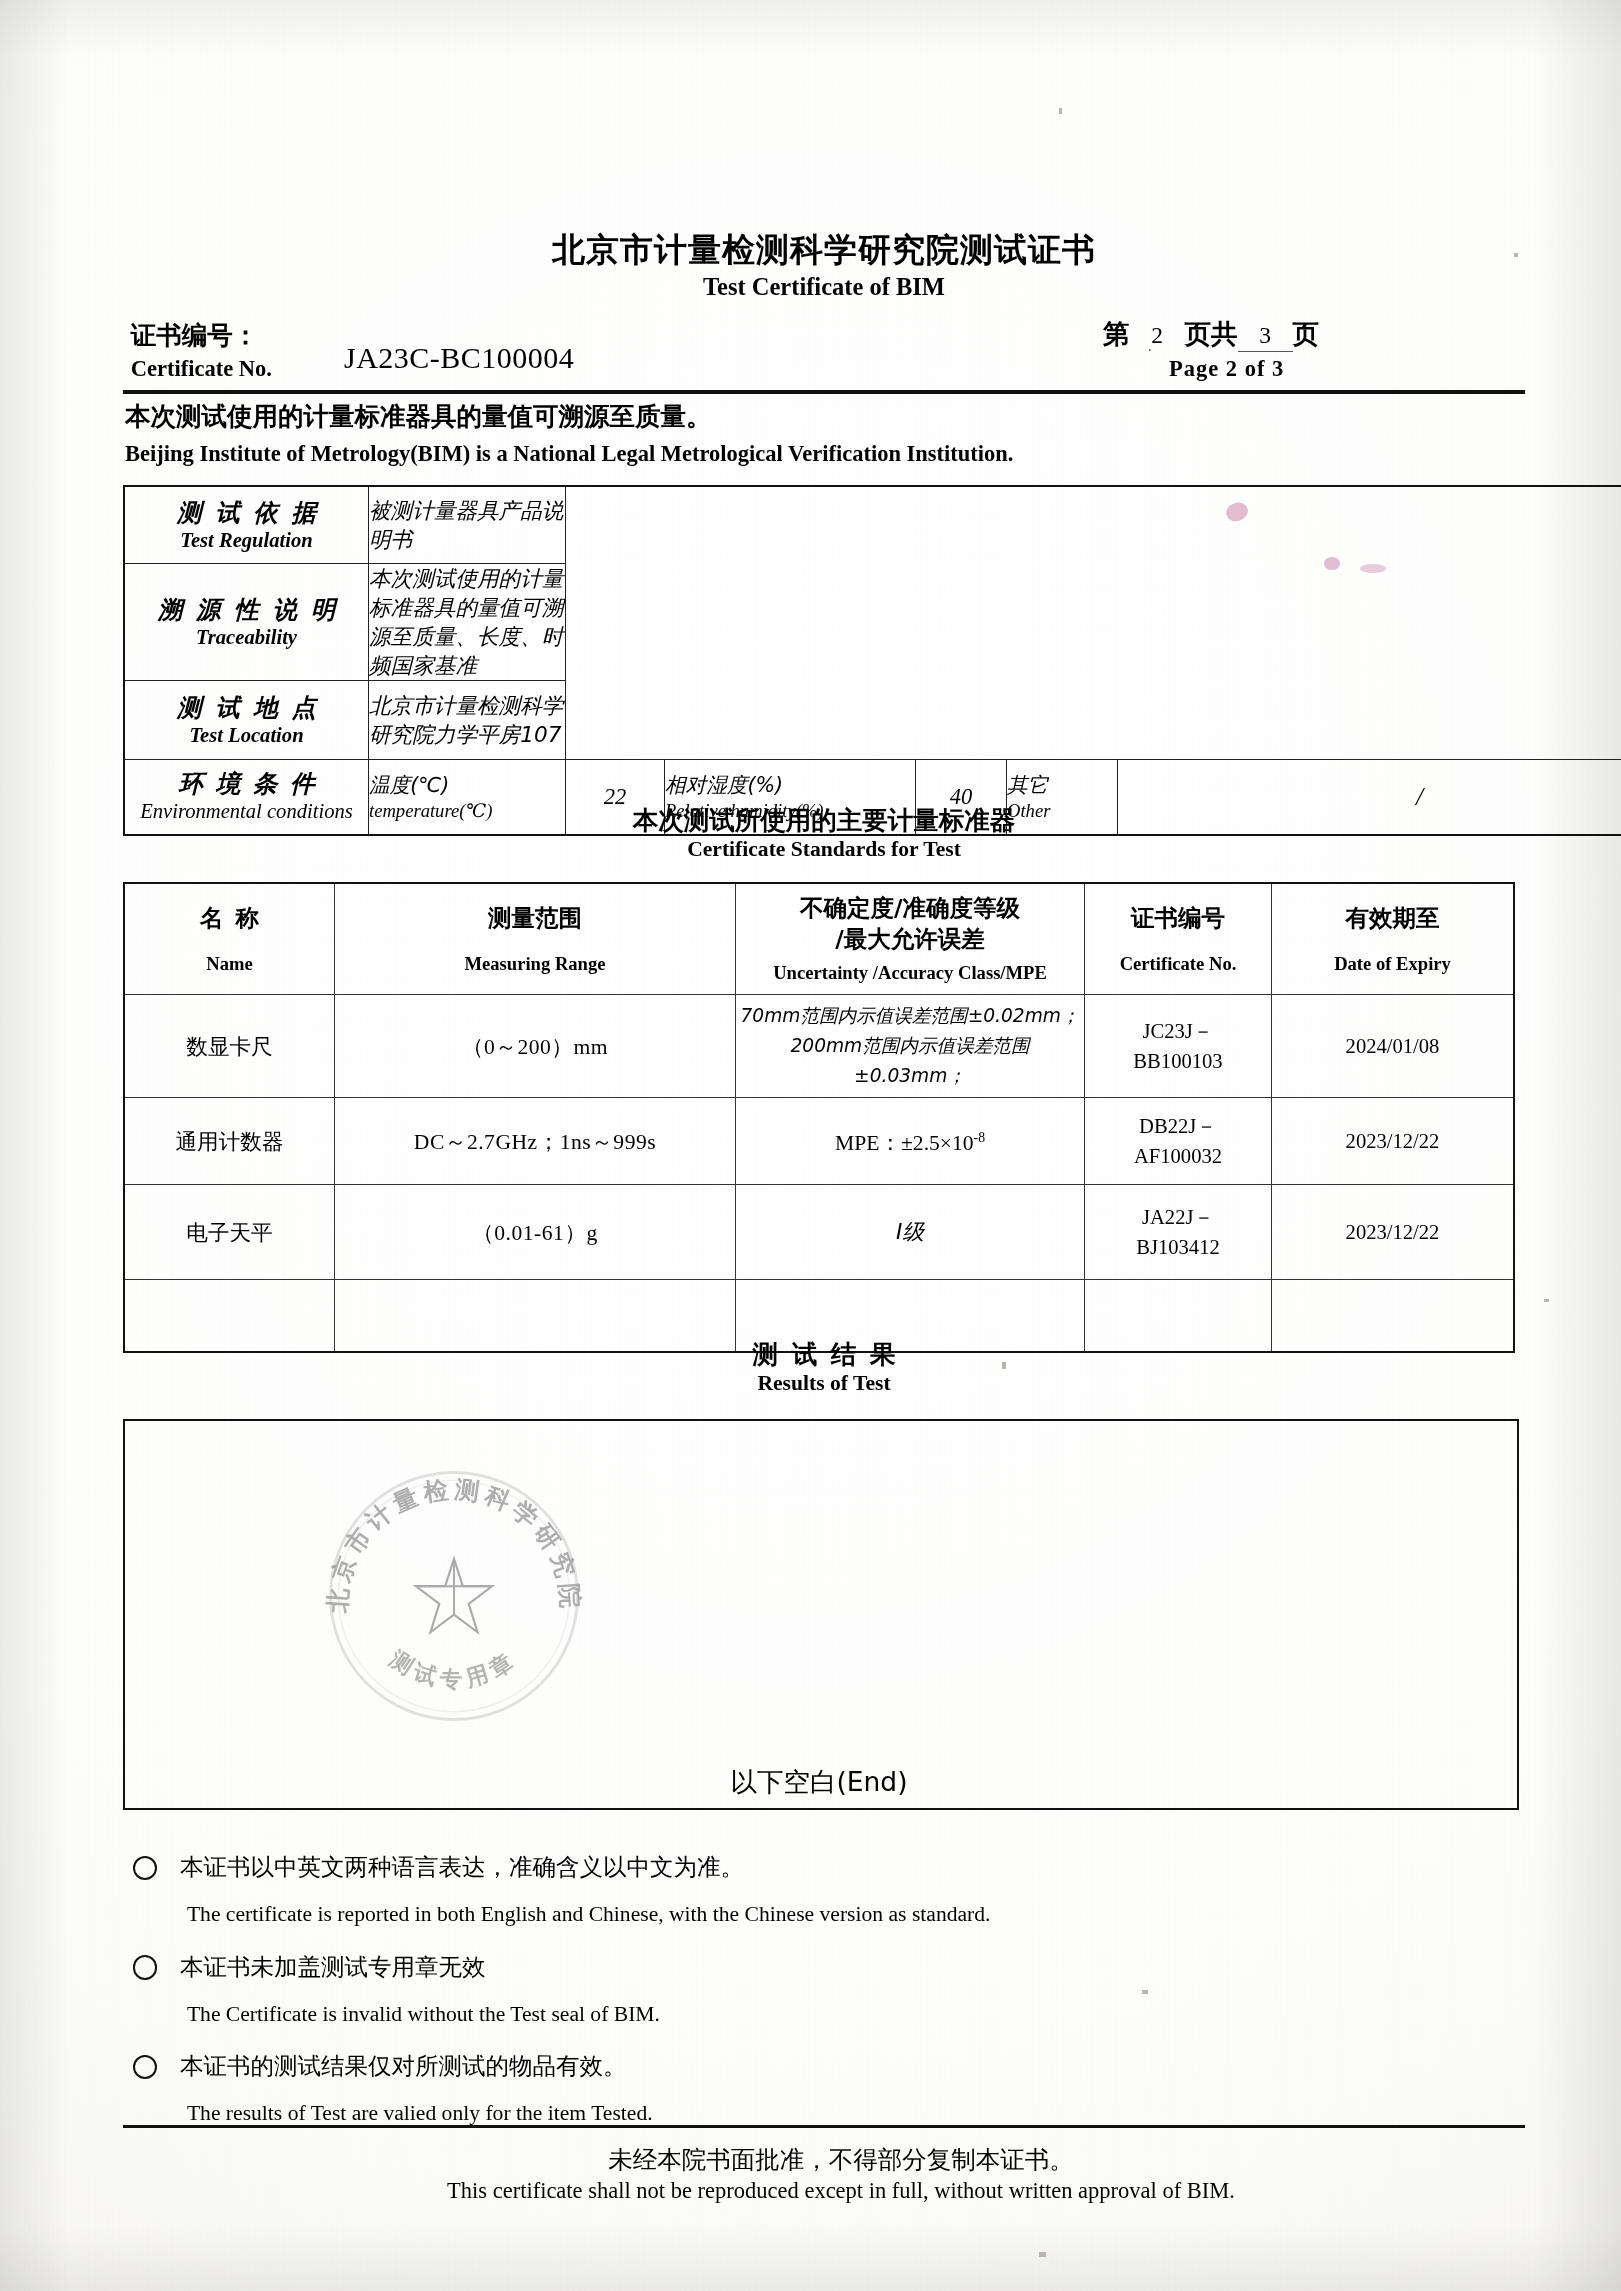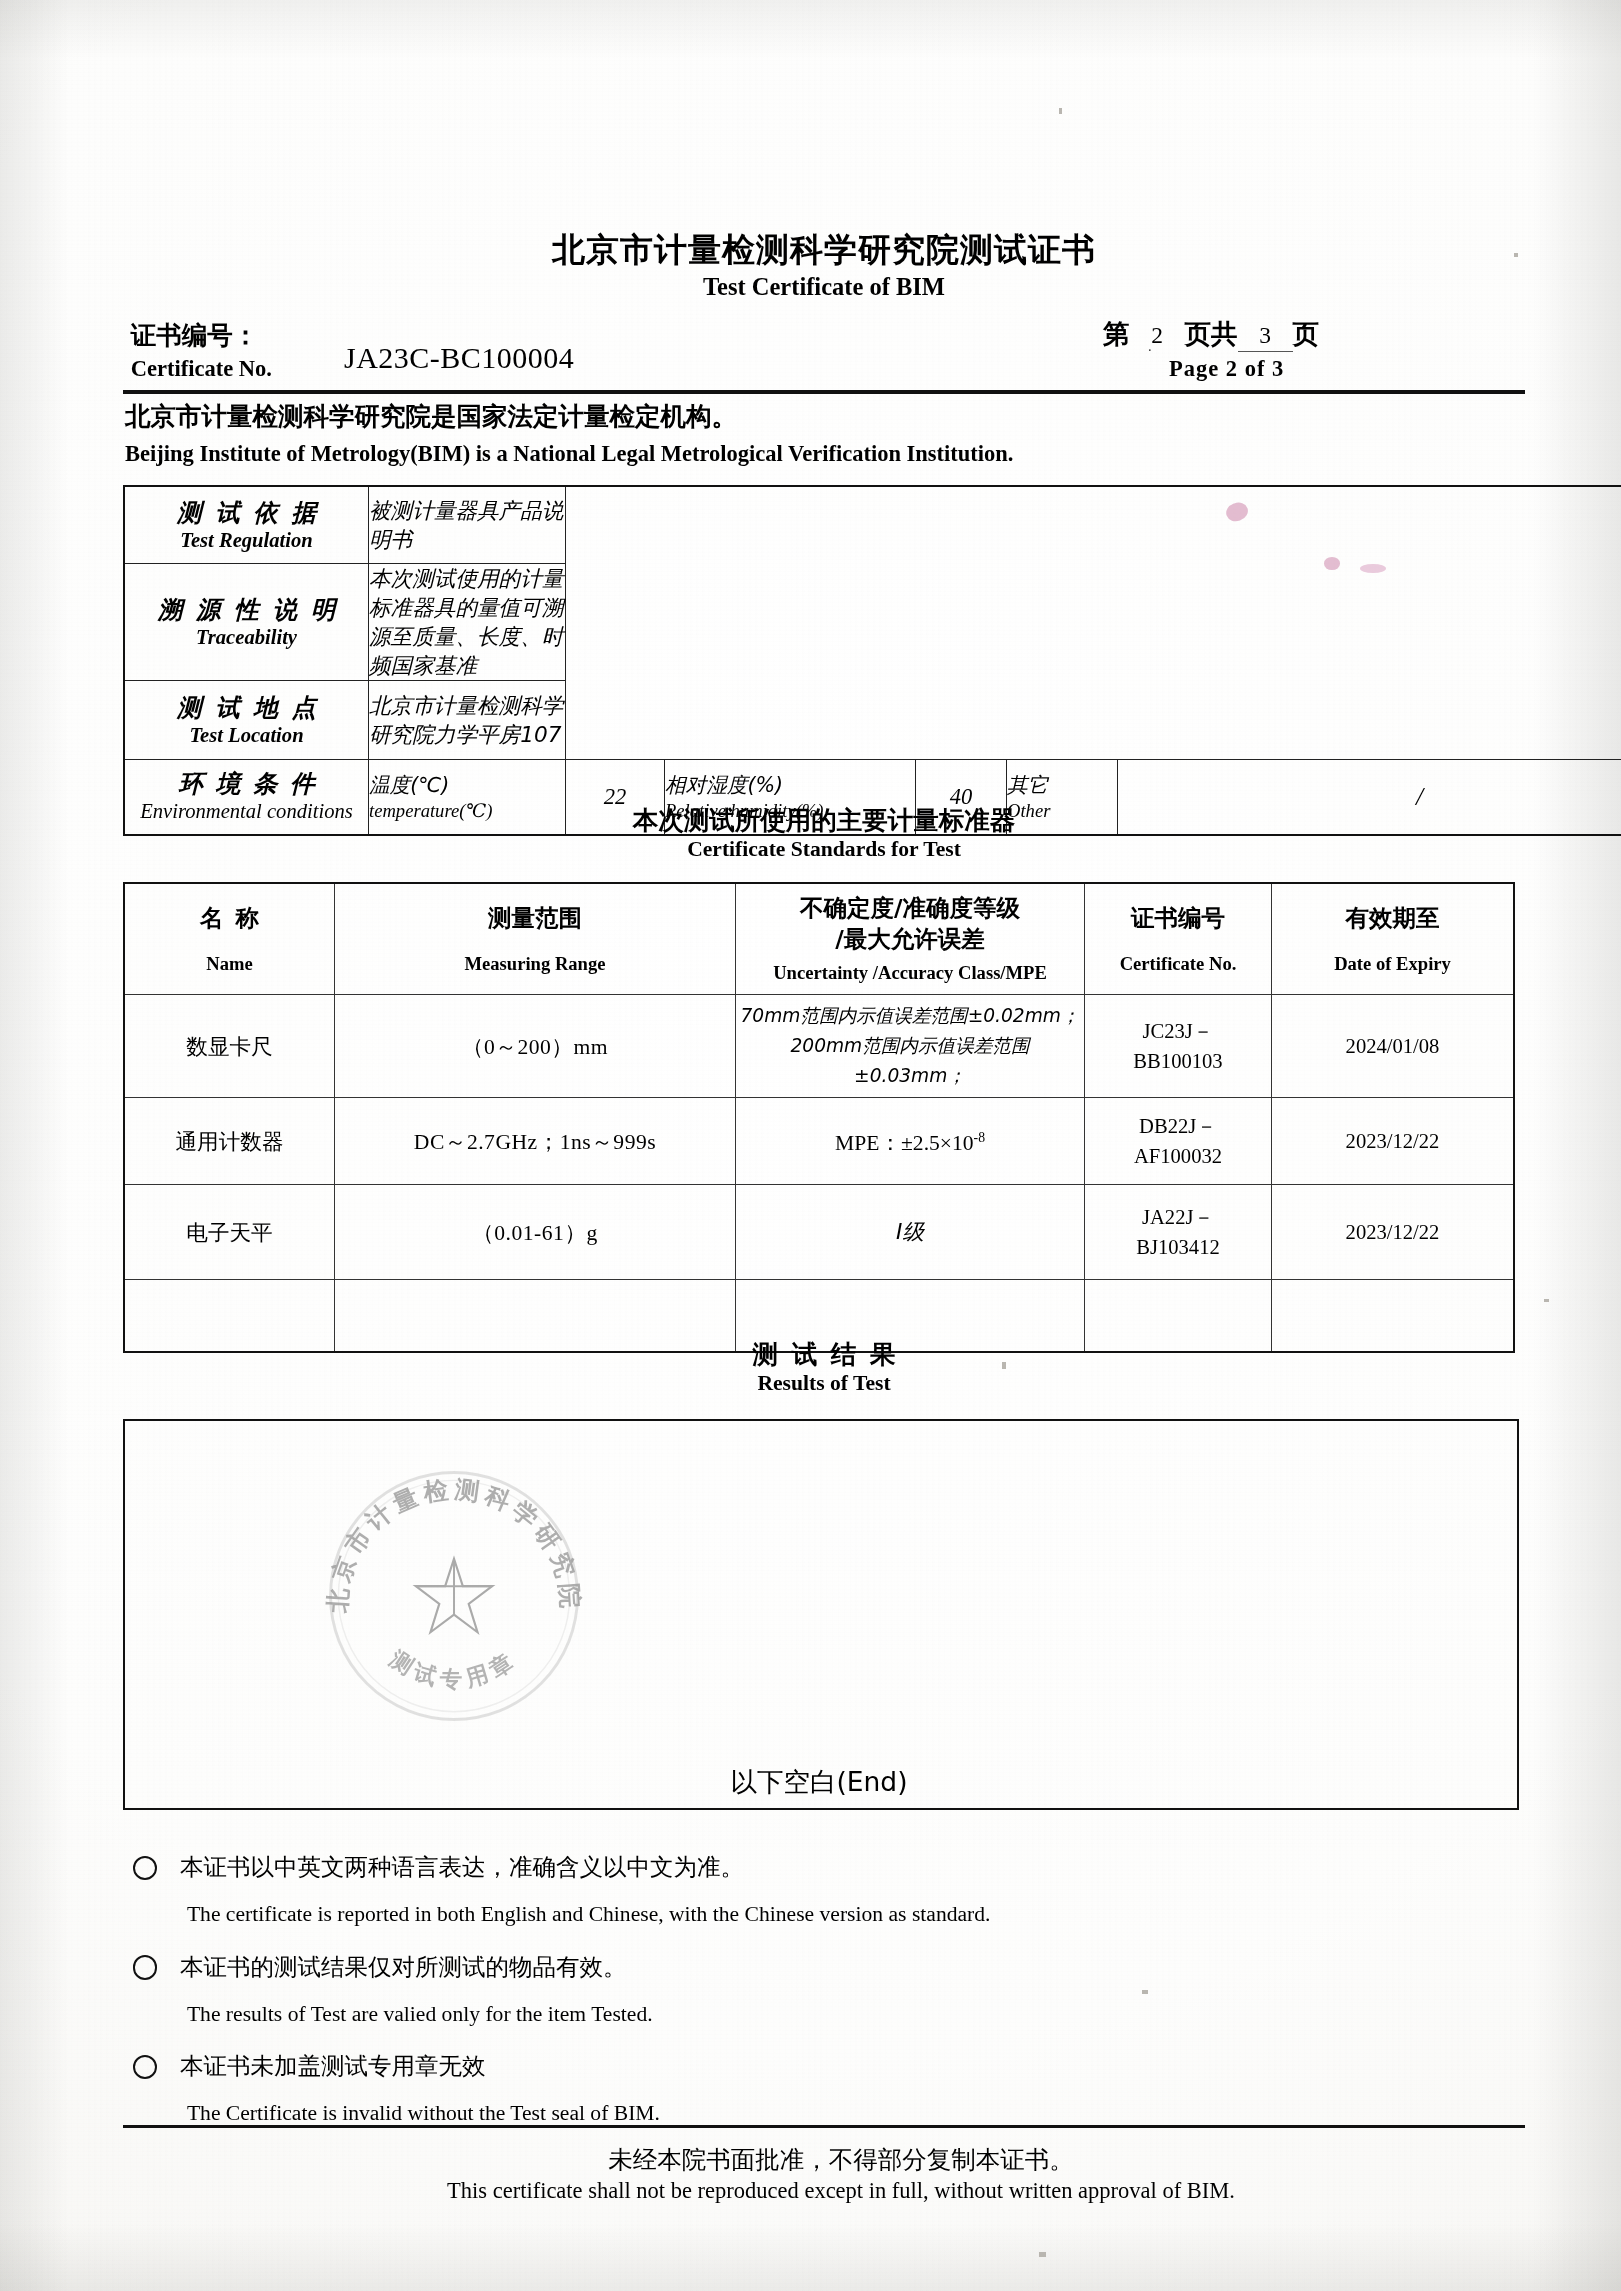--- a/index.html
+++ b/index.html
@@ -250,21 +250,21 @@
         <span class="num underl">3</span>
         <span class="w">页</span>
       </div>
       <div class="row2">Page  2  of  3</div>
     </div>
     <div class="tick">˙</div>
 
     <div class="hr-main"></div>
 
     <div class="inst">
-      <div class="cnline">北京市计量检测科学研究院是国家法定计量检定机构。</div>
+      <div class="cnline">本次测试使用的计量标准器具的量值可溯源至质量。</div>
       <div class="enline">Beijing Institute of Metrology(BIM) is a National Legal Metrological Verification Institution.</div>
     </div>
 
     <table class="tbl1">
       <tbody>
           <tr>
         <td class="hd-cell" style="width:243px;height:76px;">
           <div class="hd-cn">测试依据</div>
           <div class="hd-en">Test Regulation</div>
         </td>
@@ -414,27 +414,27 @@
     <div class="end-text">以下空白(End)</div>
 
     <div class="notes">
       <div class="note">
         <span class="circ"></span>
         <div class="ncn">本证书以中英文两种语言表达，准确含义以中文为准。</div>
         <div class="nen">The certificate is reported in both English and Chinese, with the Chinese version as standard.</div>
       </div>
       <div class="note">
         <span class="circ"></span>
-        <div class="ncn">本证书的测试结果仅对所测试的物品有效。</div>
-        <div class="nen">The results of Test are valied only for the item Tested.</div>
+        <div class="ncn">本证书未加盖测试专用章无效</div>
+        <div class="nen">The Certificate is invalid without the Test seal of BIM.</div>
       </div>
       <div class="note">
         <span class="circ"></span>
-        <div class="ncn">本证书未加盖测试专用章无效</div>
-        <div class="nen">The Certificate is invalid without the Test seal of BIM.</div>
+        <div class="ncn">本证书的测试结果仅对所测试的物品有效。</div>
+        <div class="nen">The results of Test are valied only for the item Tested.</div>
       </div>
     </div>
 
     <div class="hr-foot"></div>
     <div class="footer">
       <div class="fcn">未经本院书面批准，不得部分复制本证书。</div>
       <div class="fen">This certificate shall not be reproduced except in full, without written approval of BIM.</div>
     </div>
 
     <div class="smudge pink1"></div>

